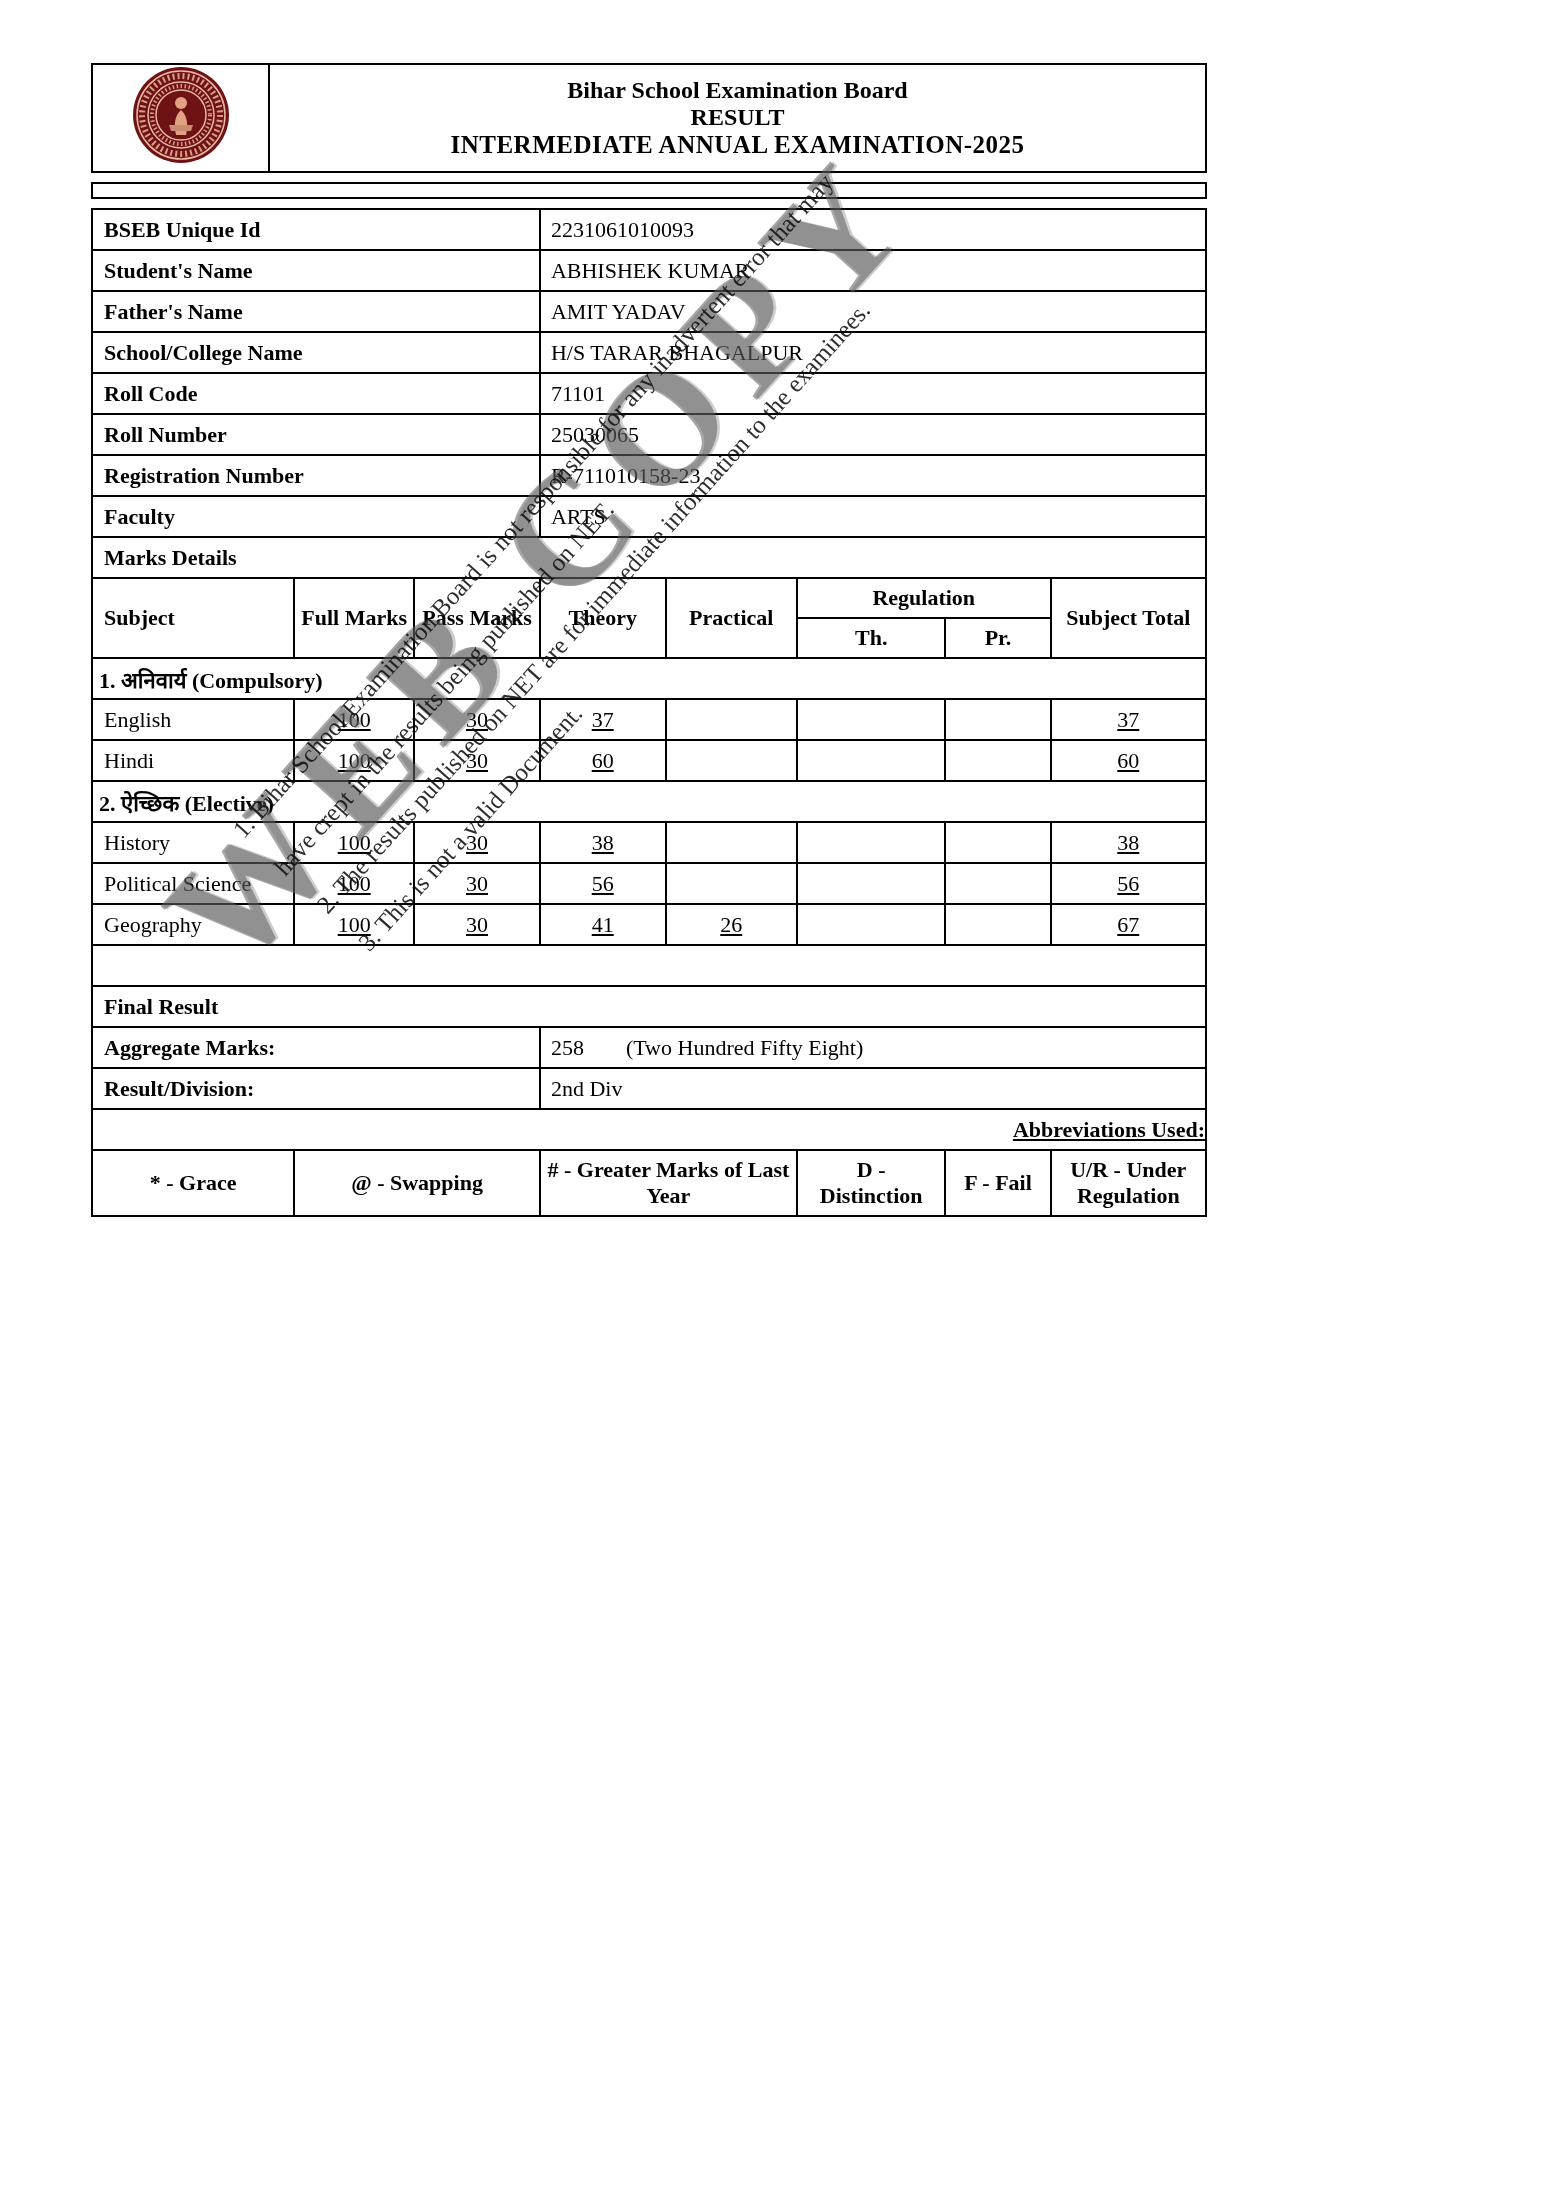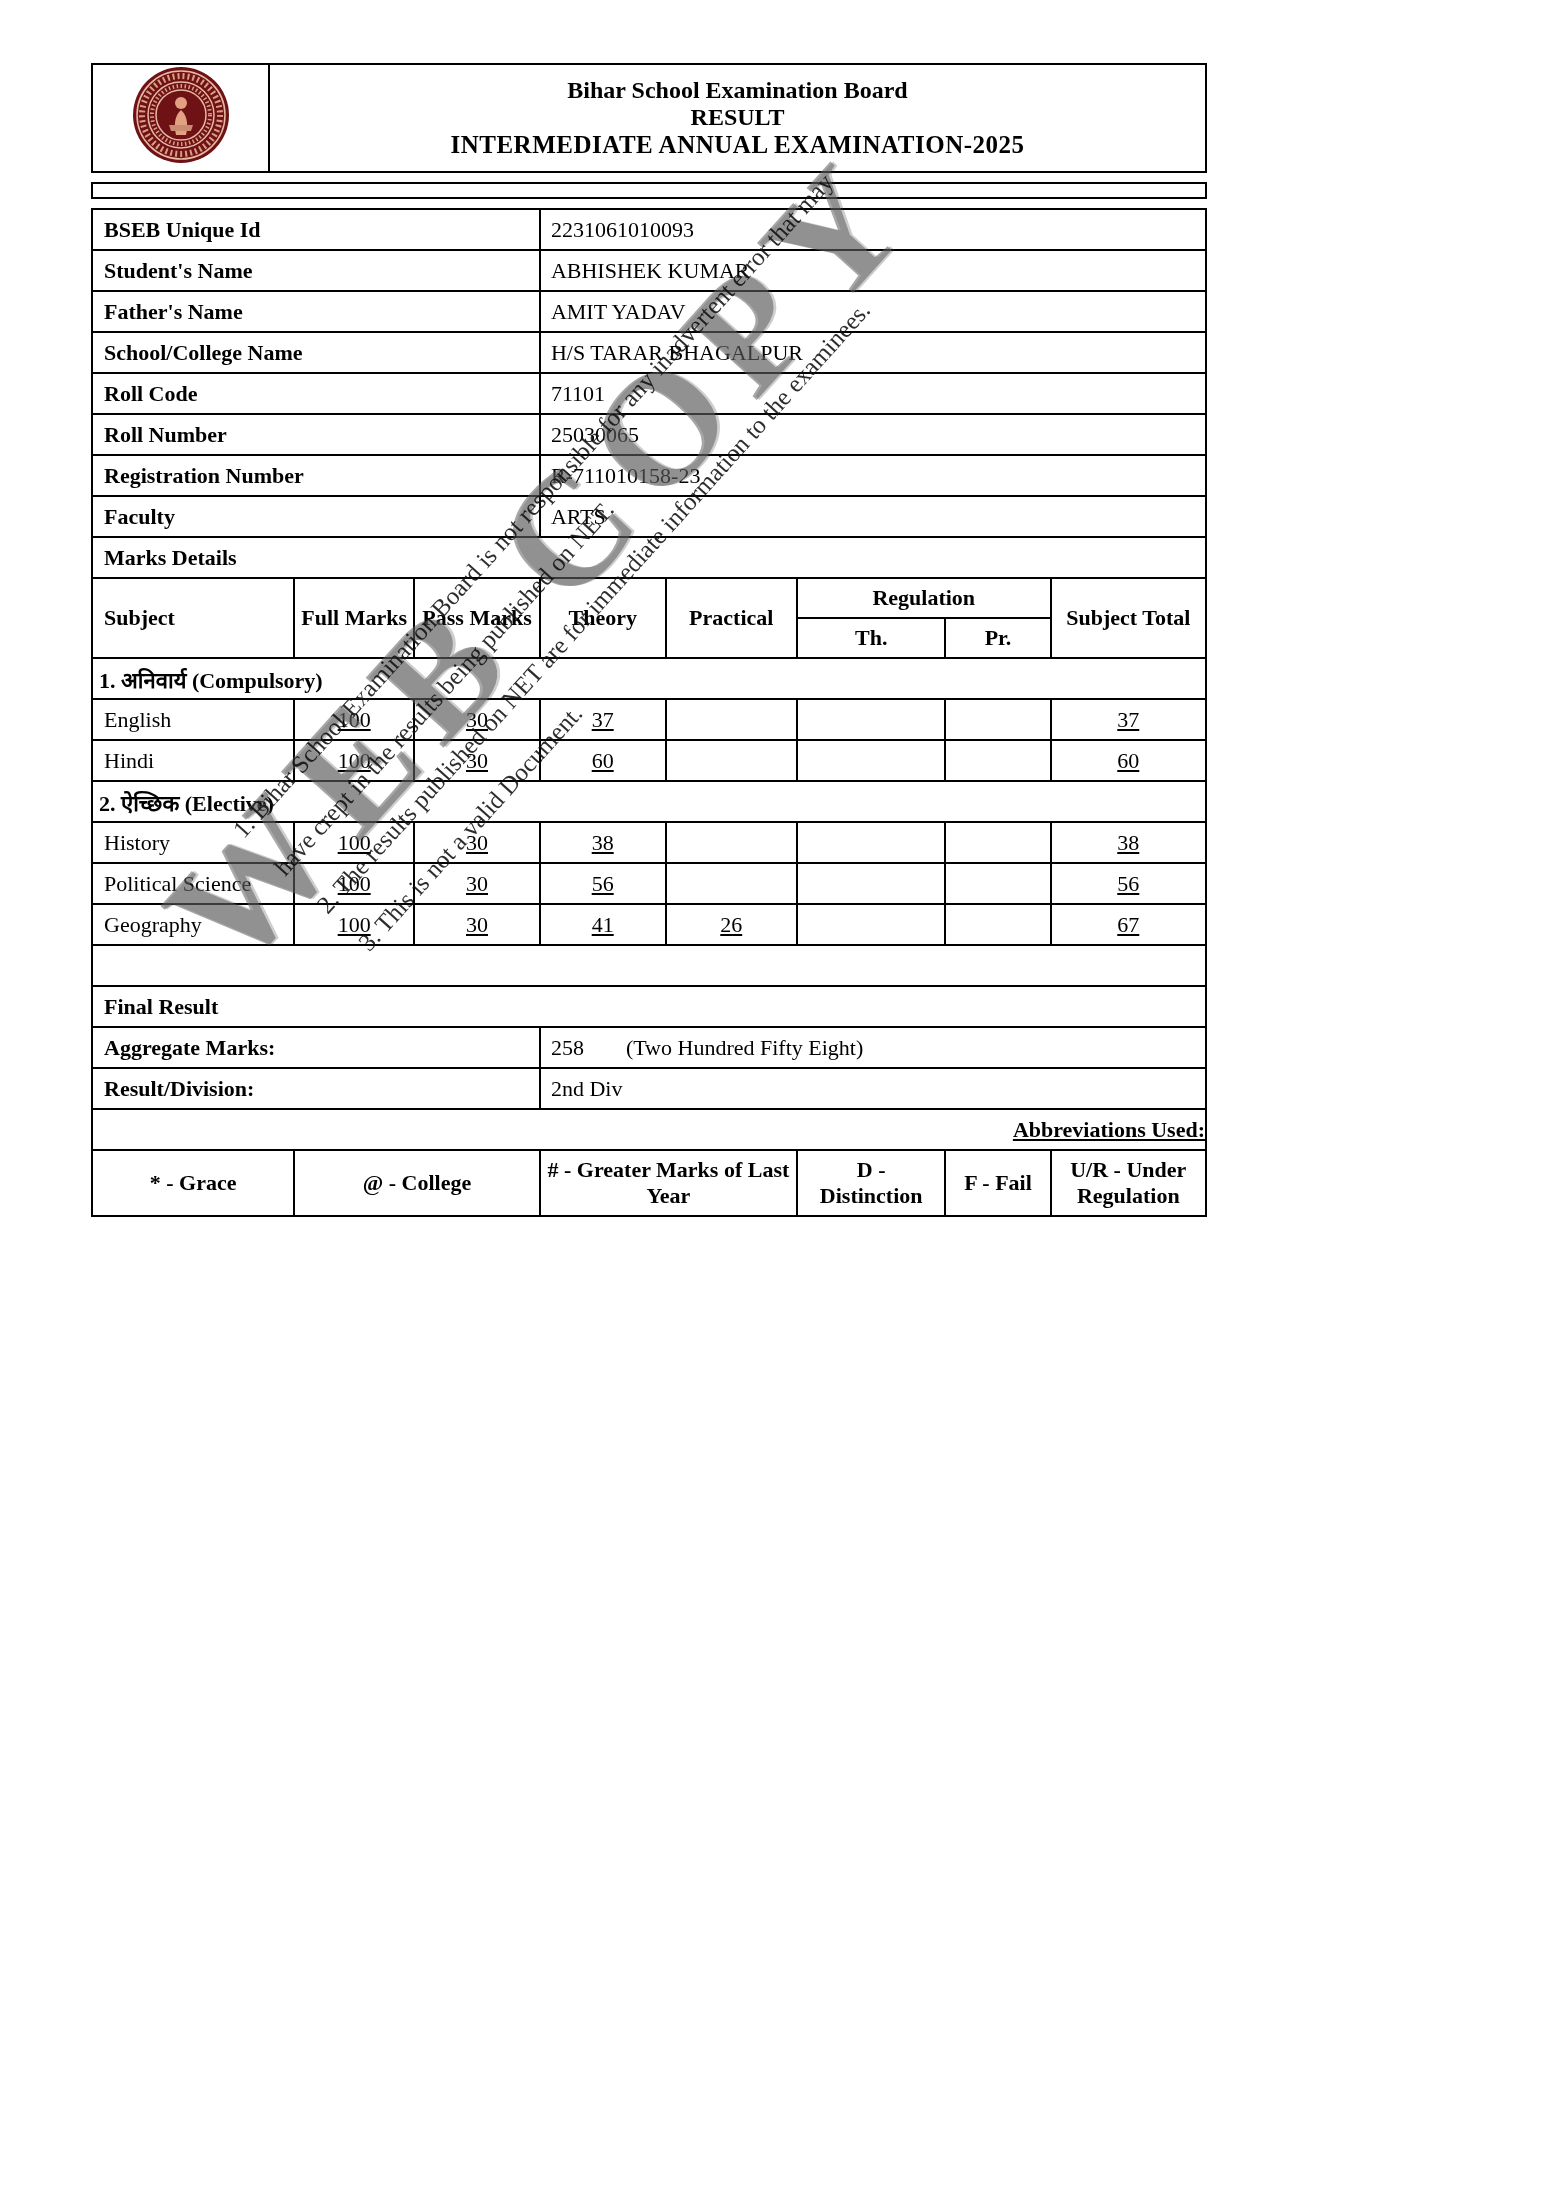--- a/index.html
+++ b/index.html
@@ -249,21 +249,21 @@
         <td colspan="5" class="val">2nd Div</td>
       </tr>
 
       <tr class="abbr-title">
         <td colspan="8">
           <span>Abbreviations Used:</span>
         </td>
       </tr>
       <tr class="abbr-row">
         <td>* - Grace</td>
-        <td colspan="2">@ - College</td>
+        <td colspan="2">@ - Swapping</td>
         <td colspan="2"># - Greater Marks of Last Year</td>
         <td>D - Distinction</td>
         <td>F - Fail</td>
         <td>U/R - Under Regulation</td>
       </tr>
     </tbody>
       </table>
   </div>
 
   <div class="wm-title">WEB COPY</div>

